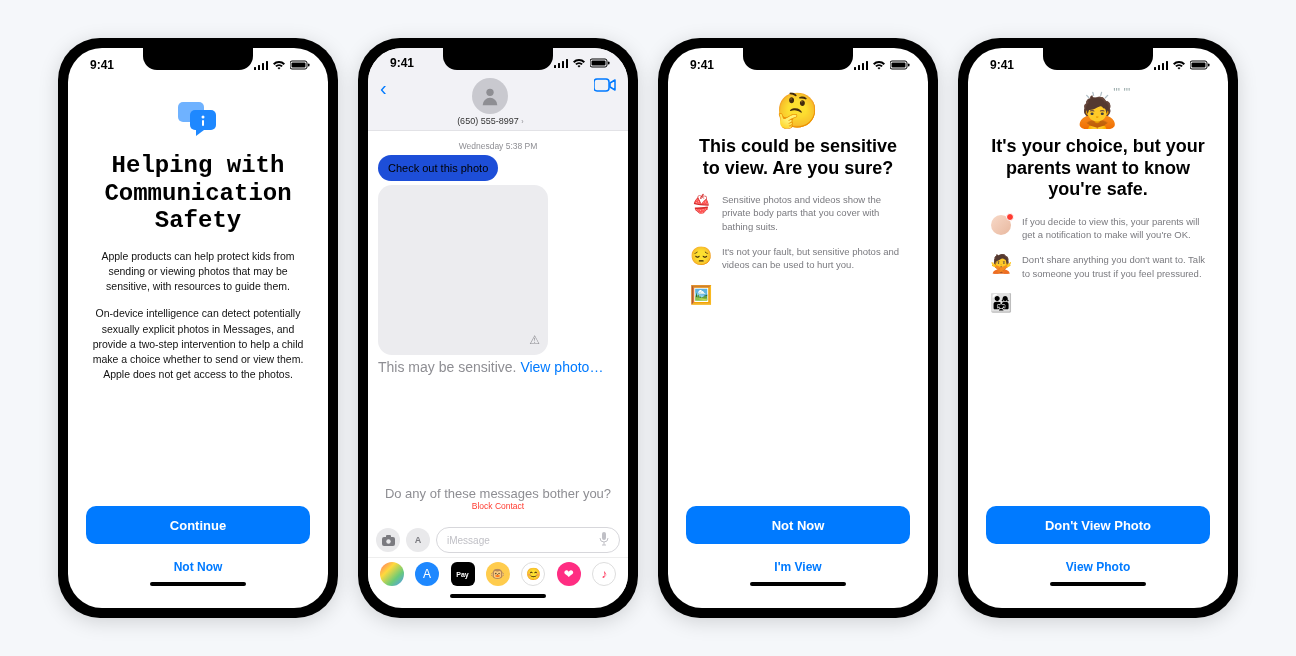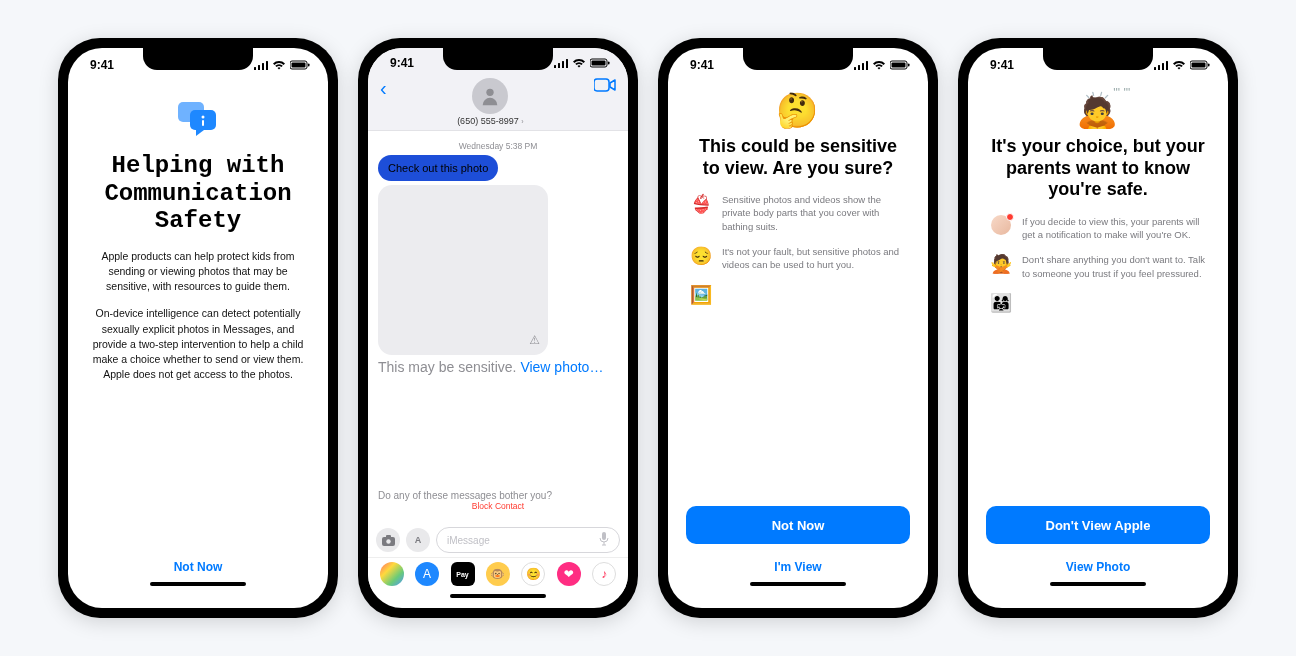--- a/index.html
+++ b/index.html
@@ -120,21 +120,21 @@
   }
   .photo-blur {
     width: 170px; height: 170px; background: #ececef; border-radius: 14px;
     position: relative; margin-bottom: 4px;
   }
   .warn-triangle {
     position: absolute; bottom: 8px; right: 8px; color: #8e8e93; font-size: 12px;
   }
   .sensitive-line { font-size: 14px; color: #8e8e93; }
   .sensitive-line .link { color: #007aff; cursor: pointer; font-weight: 500; }
-  .msg-footer-q { font-size: 10px; color: #8e8e93; margin-top: auto; }
+  .msg-footer-q { text-align: center; font-size: 13px; color: #8e8e93; margin-top: auto; }
   .block-link { color: #ff3b30; font-size: 8.5px; font-weight: 400; cursor: pointer; display: block; text-align: center; margin-bottom: 6px; }
   .compose-row {
     display: flex; align-items: center; gap: 6px; padding: 4px 8px;
     background: #fff;
   }
   .compose-icon {
     width: 24px; height: 24px; border-radius: 12px; background: #e9e9eb;
     display: flex; align-items: center; justify-content: center; color: #7b7b80;
     font-size: 11px; cursor: pointer;
   }
@@ -209,20 +209,23 @@
           <rect x="16" y="10" width="26" height="20" rx="5" fill="#1e88ff"></rect>
           <path d="M22 30 L22 36 L30 30 Z" fill="#1e88ff"></path>
           <circle cx="29" cy="17" r="1.5" fill="#fff"></circle>
           <rect x="28" y="20" width="2" height="6" rx="1" fill="#fff"></rect>
         </svg>
       </div>
       <div class="s1-title">Helping with Communication Safety</div>
       <div class="s1-body">Apple products can help protect kids from sending or viewing photos that may be sensitive, with resources to guide them.</div>
       <div class="s1-body">On-device intelligence can detect potentially sexually explicit photos in Messages, and provide a two-step intervention to help a child make a choice whether to send or view them. Apple does not get access to the photos.</div>
       <div class="bottom-area">
+        <div class="btn-primary">
+            <span>Continue</span>
+          </div>
         <div class="btn-secondary"><span>Not Now</span></div>
         <div class="home-indicator"></div>
       </div>
     </div>
   </div>
 </div>
 
 <div class="phone">
   <div class="screen" style="background:#fff;">
     <div class="msg-header">
@@ -414,20 +417,20 @@
       <div class="info-row">
         <div class="info-emoji">🙅</div>
         <div class="info-text">Don't share anything you don't want to. Talk to someone you trust if you feel pressured.</div>
       </div>
       <div class="info-row">
         <div class="info-emoji">👨‍👩‍👧</div>
       </div>
 
       <div class="bottom-area">
         <div class="btn-primary">
-            <span>Don't View Apple</span>
+            <span>Don't View Photo</span>
           </div>
         <div class="btn-secondary"><span>View Photo</span></div>
         <div class="home-indicator"></div>
       </div>
     </div>
   </div>
 </div>
 
 </body></html>

